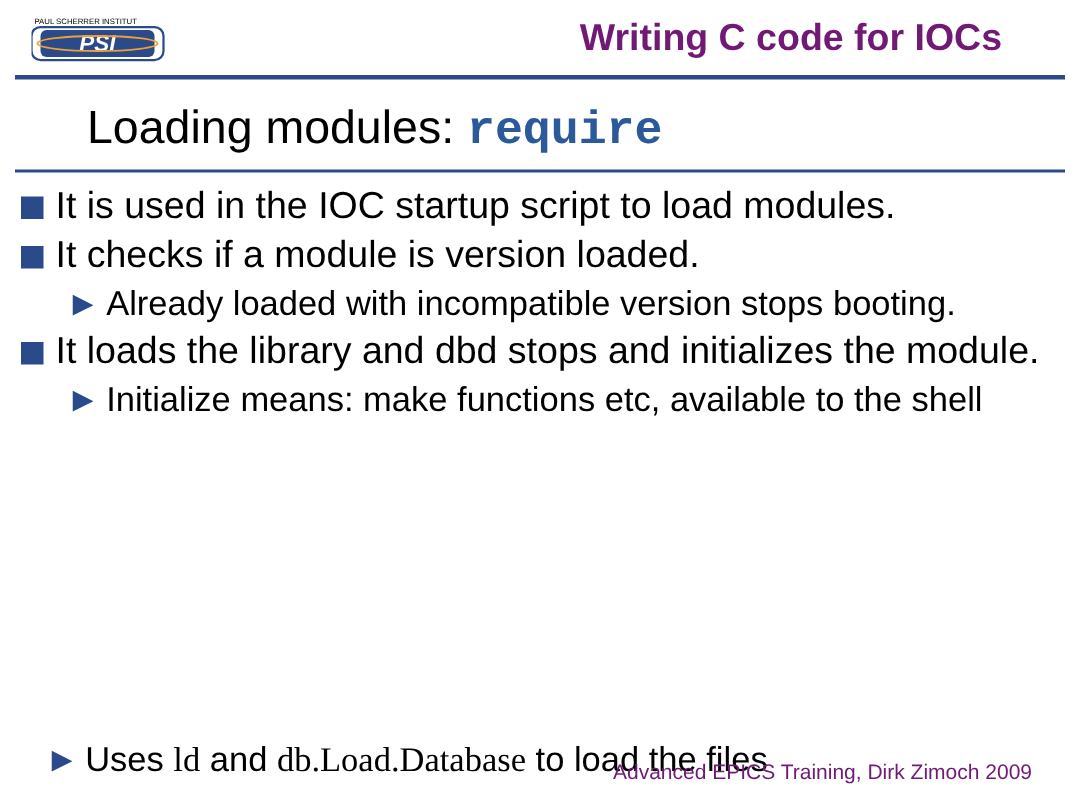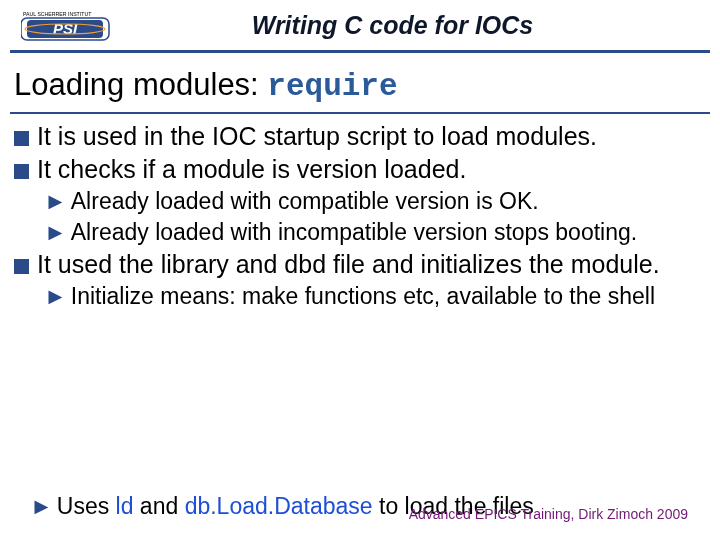--- a/index.html
+++ b/index.html
@@ -16,37 +16,37 @@
     align-items: center;
     padding: 8px 12px 6px 21px;
   }
   .logo {
     width: 96px;
     height: 34px;
     flex-shrink: 0;
   }
   .title {
     flex: 1;
-    text-align: center;
-    font-style: italic;
+    text-align: right;
     font-weight: bold;
     font-size: 25px;
-    color: #0f172a;
+    color: #701a75;
     padding-right: 40px;
   }
   .hr1 {
     border: none;
     border-top: 3px solid #2a4a8a;
     margin: 2px 10px 10px 10px;
   }
   .subtitle {
     font-size: 31px;
     font-weight: 400;
     padding: 4px 14px 8px 14px;
     color: #000;
+    margin-left: 44px;
   }
   .subtitle .code {
     font-family: "Courier New", monospace;
     color: #2a5a9a;
     font-weight: bold;
   }
   .hr2 {
     border: none;
     border-top: 2px solid #2a4a8a;
     margin: 0 10px 6px 10px;
@@ -82,22 +82,22 @@
     padding-left: 54px;
     text-indent: -24px;
     margin-bottom: 0;
   }
   .l2 .tri {
     color: #2a4a8a;
     font-weight: bold;
     margin-right: 4px;
   }
   .l2 .code {
-    font-family: Liberation Sans, sans-serif;
-    color: #1d4ed8;
+    font-family: Liberation Serif, serif;
+    color: #000000;
   }
   .footer {
     position: absolute;
     bottom: 18px;
     right: 32px;
     font-size: 14px;
     color: #701a75;
     white-space: nowrap;
   }
   .footer-overlay {
@@ -131,31 +131,28 @@
 
 
   <div class="l1">
     <span class="sq"></span><span>It is used in the IOC startup script to load modules.</span>
   </div>
 
   <div class="l1">
     <span class="sq"></span><span>It checks if a module is version loaded.</span>
   </div>
 
-  <div class="l2">
-    <span class="tri">►</span><span>Already loaded with compatible version is OK.</span>
-  </div>
 
   <div class="l2">
     <span class="tri">►</span><span>Already loaded with incompatible version stops booting.</span>
   </div>
 
 
   <div class="l1">
-    <span class="sq"></span><span>It used the library and dbd file and initializes the module.</span>
+    <span class="sq"></span><span>It loads the library and dbd stops and initializes the module.</span>
   </div>
 
   <div class="l2">
     <span class="tri">►</span><span>Initialize means: make functions etc, available to the shell</span>
   </div>
 
 </div>
 
 <div class="footer-overlay">
   <div class="l2" style="padding-left:24px; position:relative;">

